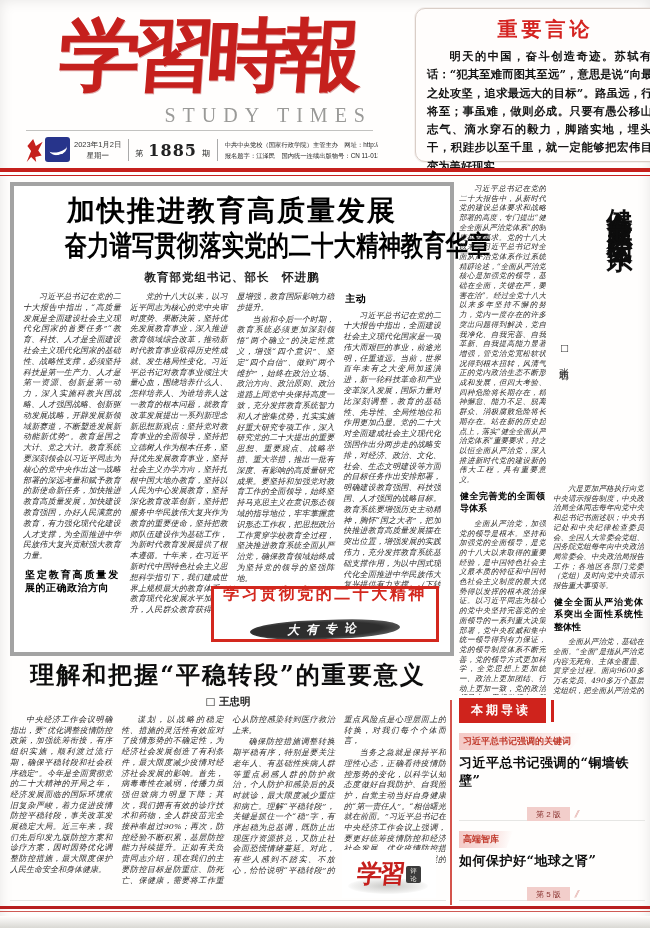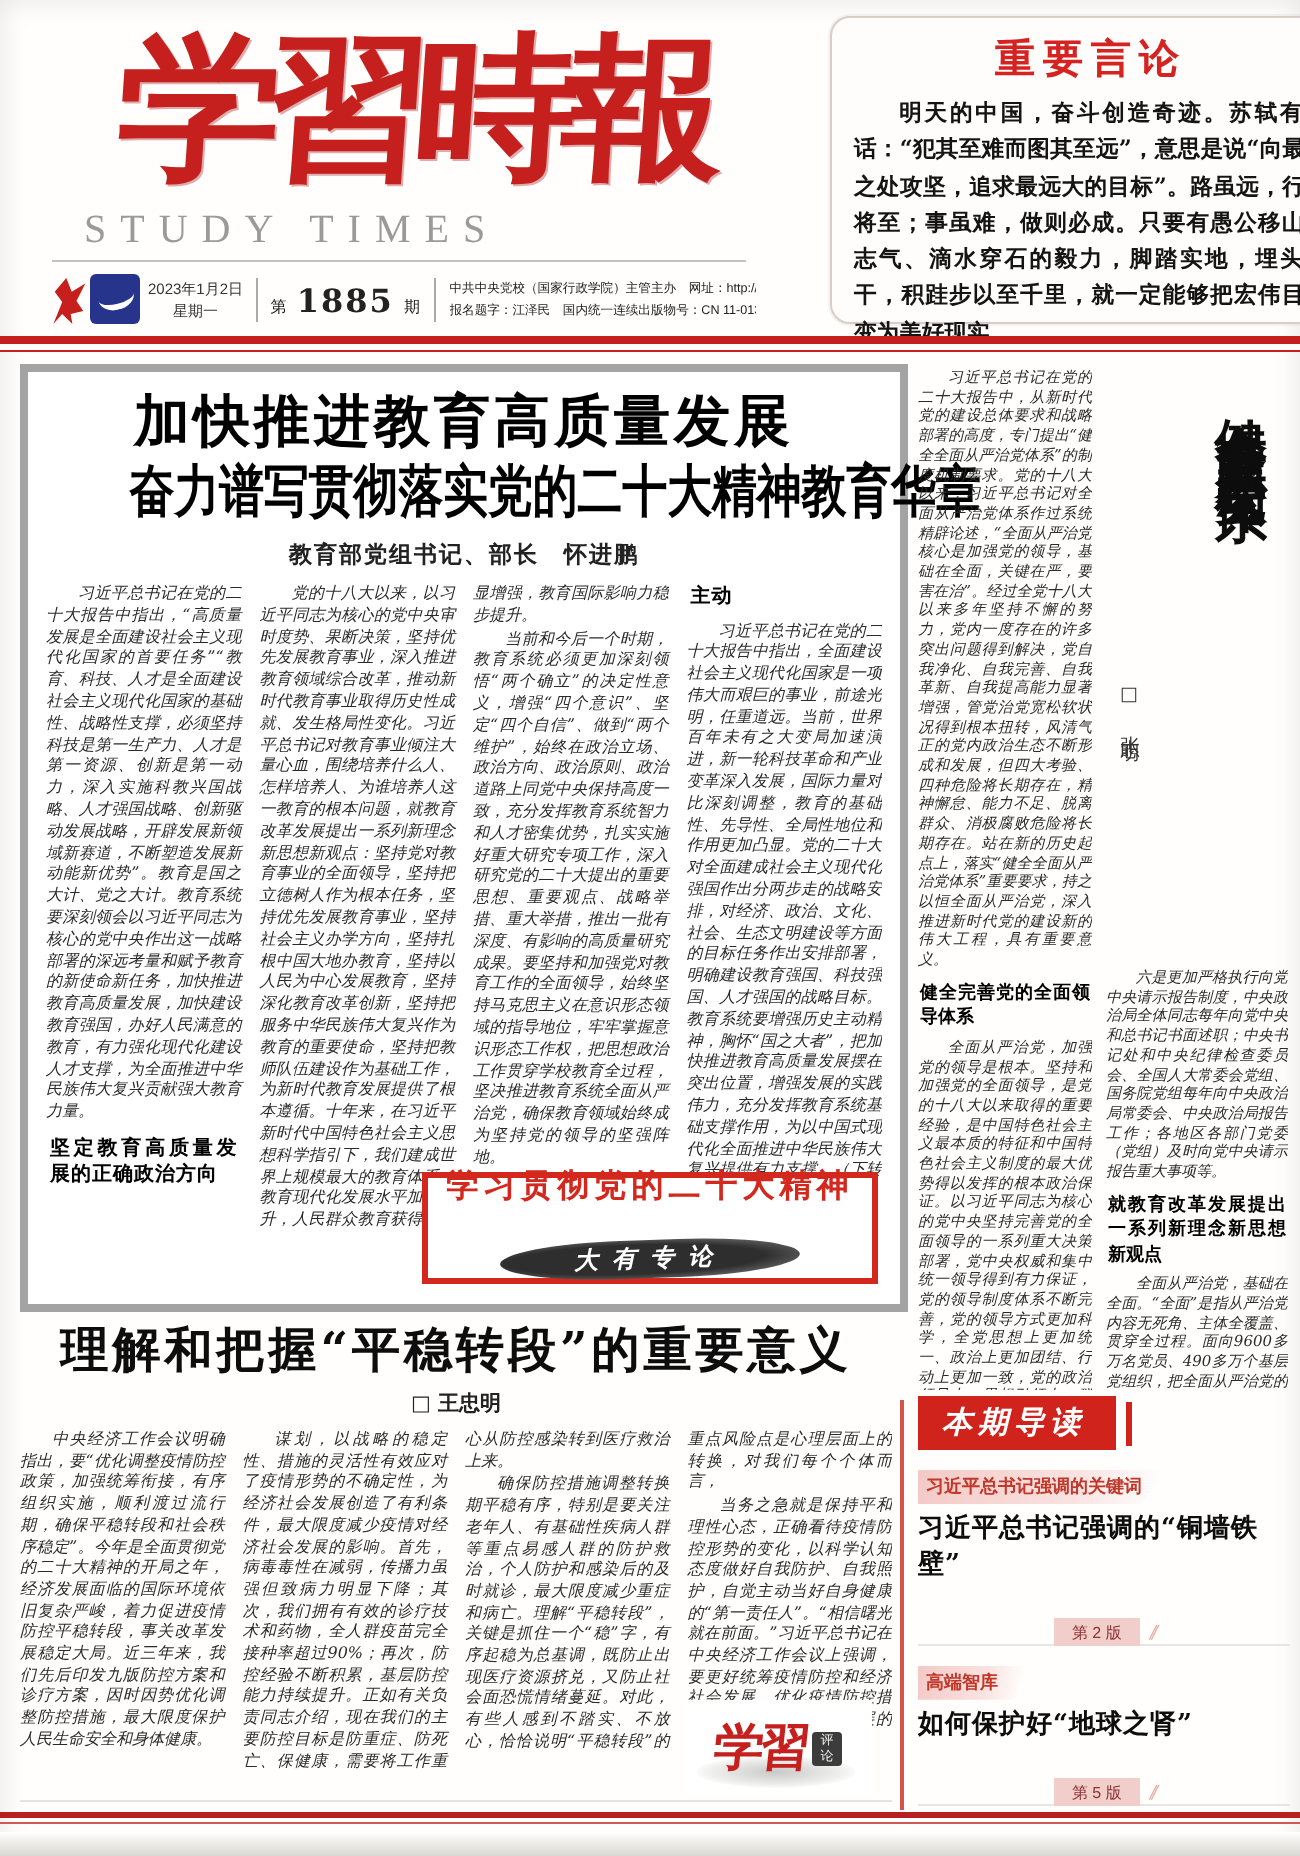--- a/index.html
+++ b/index.html
@@ -14,21 +14,21 @@
   .mast-title {
     position:absolute; left:42px; top:2px; width:330px; height:108px;
     text-align:center; color:#c5201d; font-weight:700;
     font-size:82px; line-height:104px; letter-spacing:-8px;
     font-family:"DejaVu Serif", serif;
     transform:skewX(-4deg) scaleY(.96);
     text-shadow:1px 1px 0 rgba(160,20,20,.35);
     white-space:nowrap;
   }
   .mast-sub {
-    position:absolute; left:42px; top:104px; width:330px; text-align:left;
+    position:absolute; left:42px; top:104px; width:330px; text-align:right;
     font-family:"Liberation Serif", serif; color:#9a9a98;
     font-size:20px; letter-spacing:7px; font-weight:500;
   }
   .mast-hairline { position:absolute; left:26px; top:130px; width:347px; height:1px; background:#c2c2c0; }
   .dateline { position:absolute; left:26px; top:134px; width:352px; height:32px; display:flex; align-items:center; }
   .paper-logo { position:relative; width:44px; height:28px; flex:0 0 auto; }
   .paper-logo .fig {
     position:absolute; left:0; top:3px; width:17px; height:23px; background:#c5201d;
     clip-path:polygon(4% 100%, 30% 52%, 8% 30%, 42% 0, 58% 30%, 98% 12%, 72% 50%, 92% 72%, 55% 78%, 60% 100%, 30% 78%);
   }
@@ -130,21 +130,21 @@
   .xuexi-cal { position:relative; color:#c5201d; font-size:25px; font-weight:700;
     font-family:"DejaVu Serif",serif; transform:skewX(-6deg); letter-spacing:-2px; }
   .xuexi-seal { position:relative; width:15px; height:17px; background:#3c3c3c; border-radius:2px;
     color:#f0efe9; font-size:6.5px; line-height:8px; text-align:center; font-family:"Liberation Sans",sans-serif; padding-top:1px; }
 
   
   .guide-divider { position:absolute; left:450px; top:700px; width:2px; height:205px; background:#d4544c; }
   .guide { position:absolute; left:459px; top:698px; width:186px; height:208px; overflow:hidden; }
   .guide-head-row { display:flex; align-items:center; margin-bottom:6px; }
   .guide-head { background:#cf231c; color:#fff; font-family:"Liberation Sans",sans-serif;
-    font-weight:700; font-size:15px; letter-spacing:3px; padding:4px 15px 4px 12px;font-style:italic; }
+    font-weight:700; font-size:12px; letter-spacing:3px; padding:4px 15px 4px 12px; }
   .guide-head-bar { width:3px; height:22px; background:#cf231c; margin-left:5px; }
   .g-item { margin-bottom:4px; }
   .g-tag { display:inline-block; color:#c0392b; font-family:"Liberation Sans",sans-serif; font-weight:700;
     font-size:9px; padding:2px 14px 2px 4px;
     background:linear-gradient(100deg, #f4c9c6 0%, #f9e3e1 62%, rgba(250,235,234,0) 95%);
     clip-path:polygon(0 0, 100% 0, 88% 100%, 0 100%); }
   .g-title { font-family:"DejaVu Serif",serif; font-weight:700; font-size:13px; letter-spacing:.5px;
     color:#0d0d0d; line-height:1.38; margin:4px 0 2px; }
   .g-page-row { text-align:center; height:14px;margin-top:12px; }
   .g-page { display:inline-block; background:#f2cecb; color:#8b3330; font-size:8px;
@@ -229,21 +229,21 @@
     </div>
     <div class="party-colB">
       <div class="party-head">
         <div class="party-headline">健全全面从严治党体系</div>
         <div class="party-author">□ 张志明</div>
       </div>
       <div class="party-colB-text">
         <div>
 
         <div class="blk blk-p">六是更加严格执行向党中央请示报告制度，中央政治局全体同志每年向党中央和总书记书面述职；中央书记处和中央纪律检查委员会、全国人大常委会党组、国务院党组每年向中央政治局常委会、中央政治局报告工作；各地区各部门党委（党组）及时向党中央请示报告重大事项等。</div>
-            <div class="blk blk-h">就教育改革发展提出一系列新理念新思想新观点</div>
+            <div class="blk blk-h">健全全面从严治党体系突出全面性系统性整体性</div>
             <div class="blk blk-p">全面从严治党，基础在全面。“全面”是指从严治党内容无死角、主体全覆盖、贯穿全过程。面向9600多万名党员、490多万个基层党组织，把全面从严治党的要求贯彻到党的各方面建设之中，保证各项措施落实到位。（下转3版）</div>
           </div>
       </div>
     </div>
   </div>
 
   <div class="steady">
     <div class="steady-h">理解和把握“平稳转段”的重要意义</div>
     <div class="steady-byline">□ 王忠明</div>
     <div class="steady-body">

